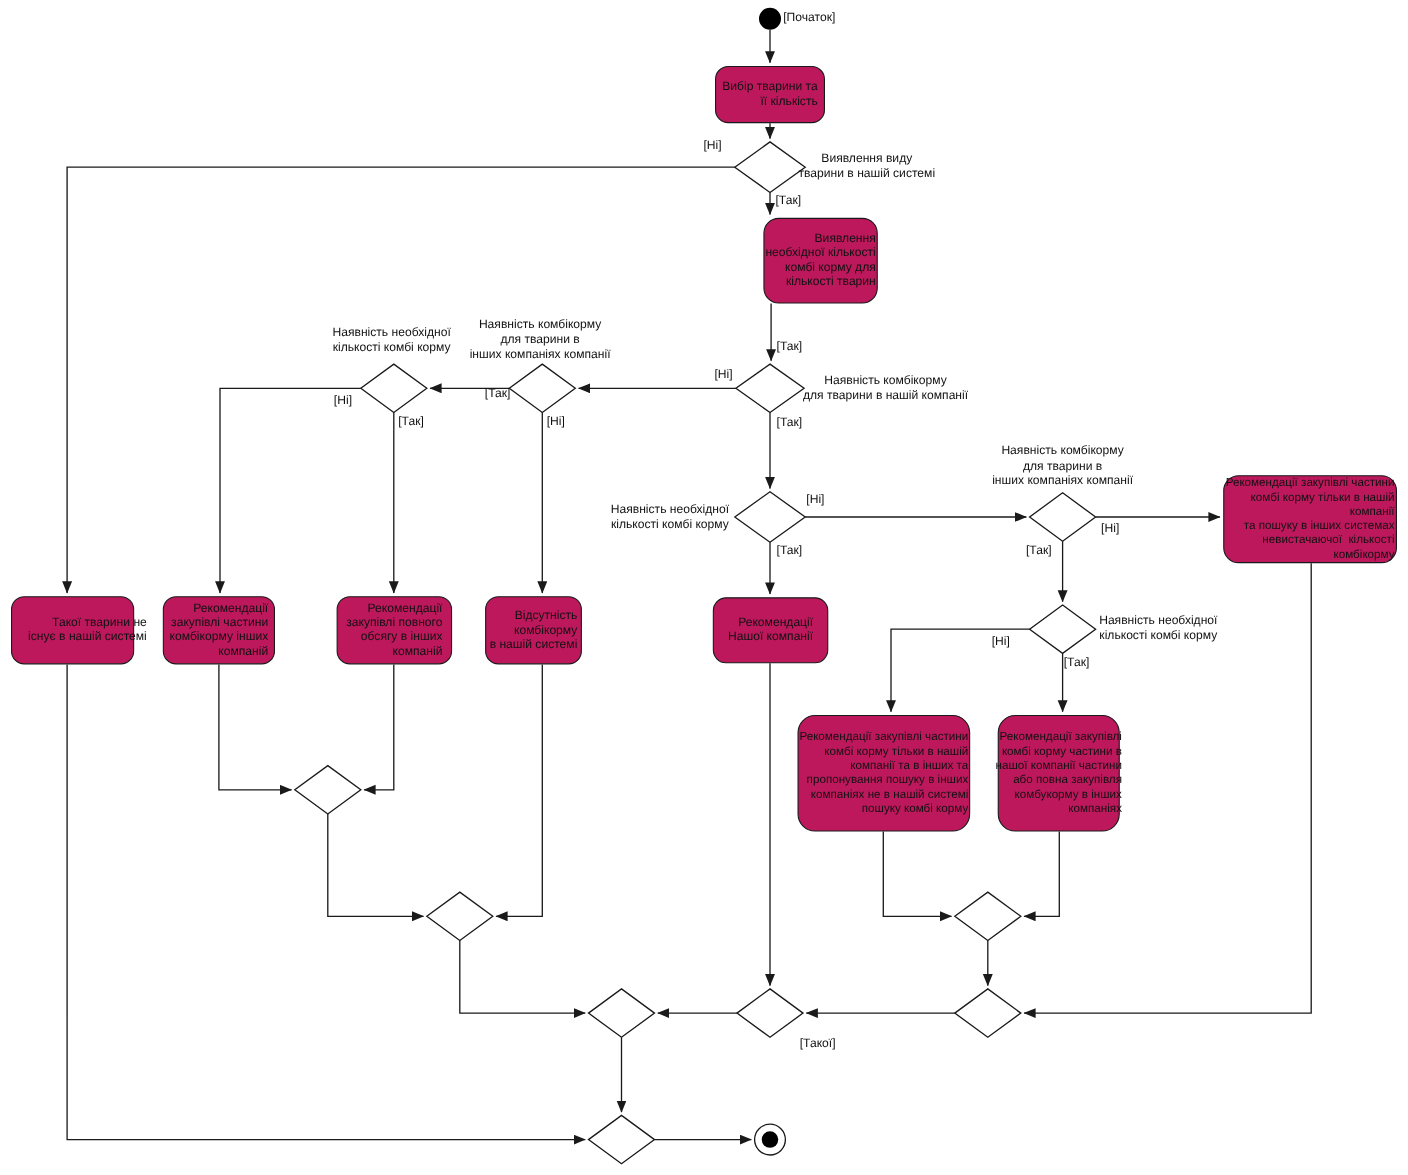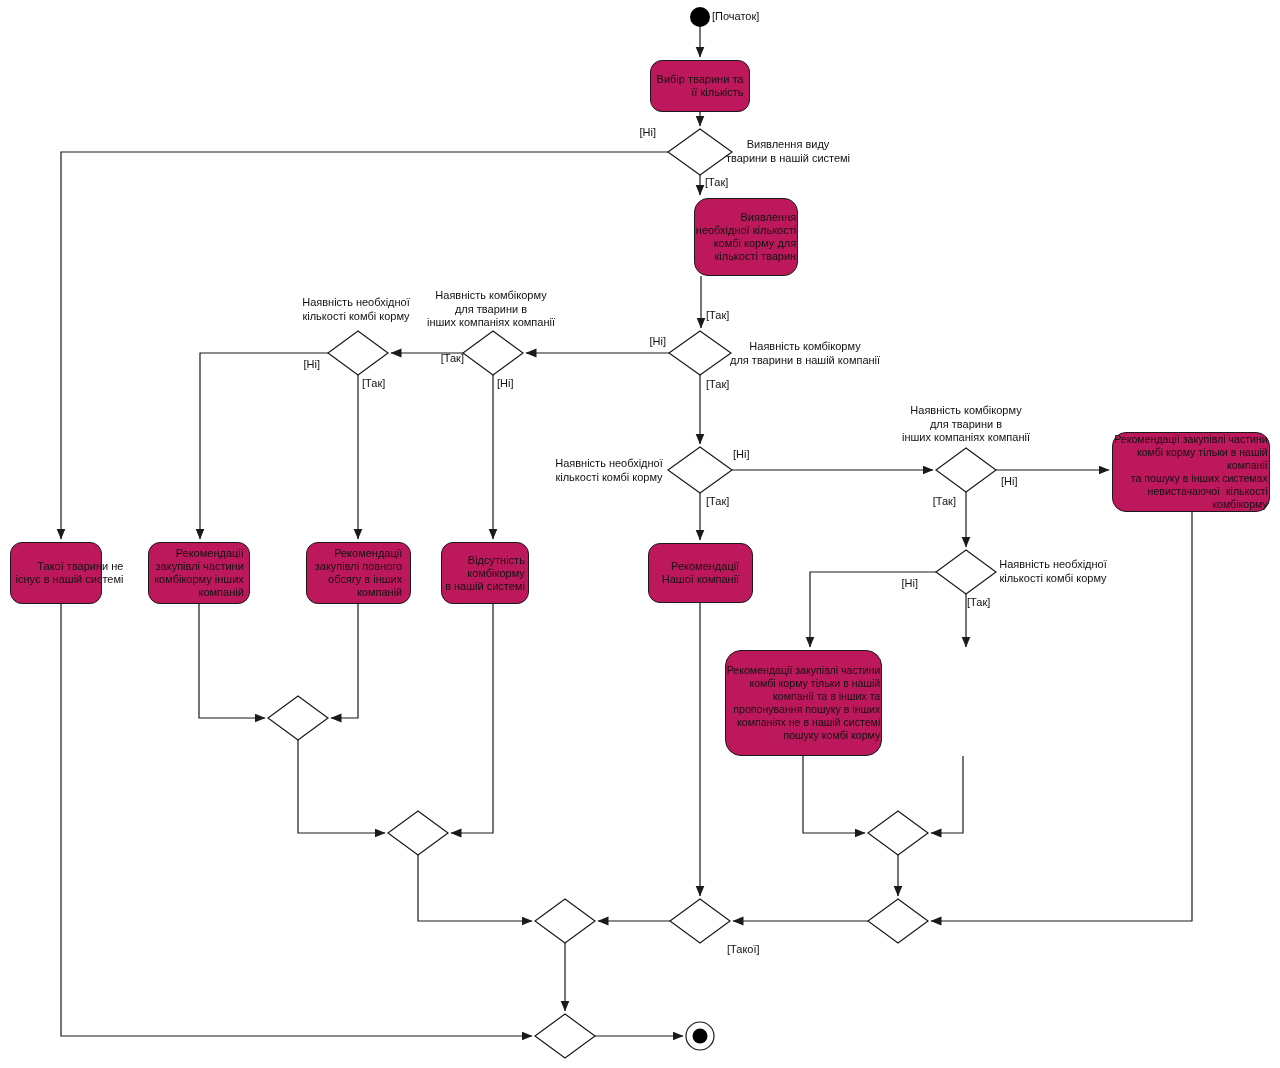--- a/index.html
+++ b/index.html
@@ -78,21 +78,21 @@
     <polyline marker-end="url(#arr)" points="565,943 565,1011"></polyline>
     <polyline marker-end="url(#arr)" points="595,1036 683,1036"></polyline>
   </svg>
 
   <div class="node" style="left:650px;top:60px;width:100px;height:52px;border-radius:12px;">Вибір тварини та
 її кількість</div>
   <div class="node" style="left:650px;top:198px;width:104px;height:78px;border-radius:14px;margin-left:44px;">Виявлення
 необхідної кількості
 комбі корму для
 кількості тварин</div>
-  <div class="node" style="left:10px;top:542px;width:92px;height:62px;border-radius:12px;padding-left:27px;">Такої тварини не
+  <div class="node" style="left:10px;top:542px;width:112px;height:62px;border-radius:12px;padding-left:27px;">Такої тварини не
 існує в нашій системі</div>
   <div class="node" style="left:148px;top:542px;width:102px;height:62px;border-radius:12px;">Рекомендації
 закупівлі частини
 комбікорму інших
 компаній</div>
   <div class="node" style="left:306px;top:542px;width:105px;height:62px;border-radius:12px;">Рекомендації
 закупівлі повного
 обсягу в інших
 компаній</div>
   <div class="node" style="left:441px;top:542px;width:88px;height:62px;border-radius:12px;">Відсутність
@@ -105,20 +105,26 @@
 компанії
 та пошуку в інших системах
 невистачаючої  кількості
 комбікорму</div>
   <div class="node" style="left:725px;top:650px;width:157px;height:106px;border-radius:16px;font-size:10.6px;">Рекомендації закупівлі частини
 комбі корму тільки в нашій
 компанії та в інших та
 пропонування пошуку в інших
 компаніях не в нашій системі
 пошуку комбі корму</div>
+  <div class="node" style="left:907px;top:650px;width:111px;height:106px;border-radius:16px;font-size:10.6px;">Рекомендації закупівлі
+комбі корму частини в
+нашої компанії частини
+або повна закупівля
+комбукорму в інших
+компаніях</div>
 
   <div class="lbl" style="left:712px;top:10px;">[Початок]</div>
   <div class="lbl" style="left:727px;top:943px;">[Такої]</div>
 
   <div class="lbl c" style="left:722px;top:138px;width:132px;">Виявлення виду
 тварини в нашій системі</div>
   <div class="lbl c" style="left:730px;top:340px;width:150px;">Наявність комбікорму
 для тварини в нашій компанії</div>
   <div class="lbl c" style="left:418px;top:289px;width:146px;">Наявність комбікорму
 для тварини в

